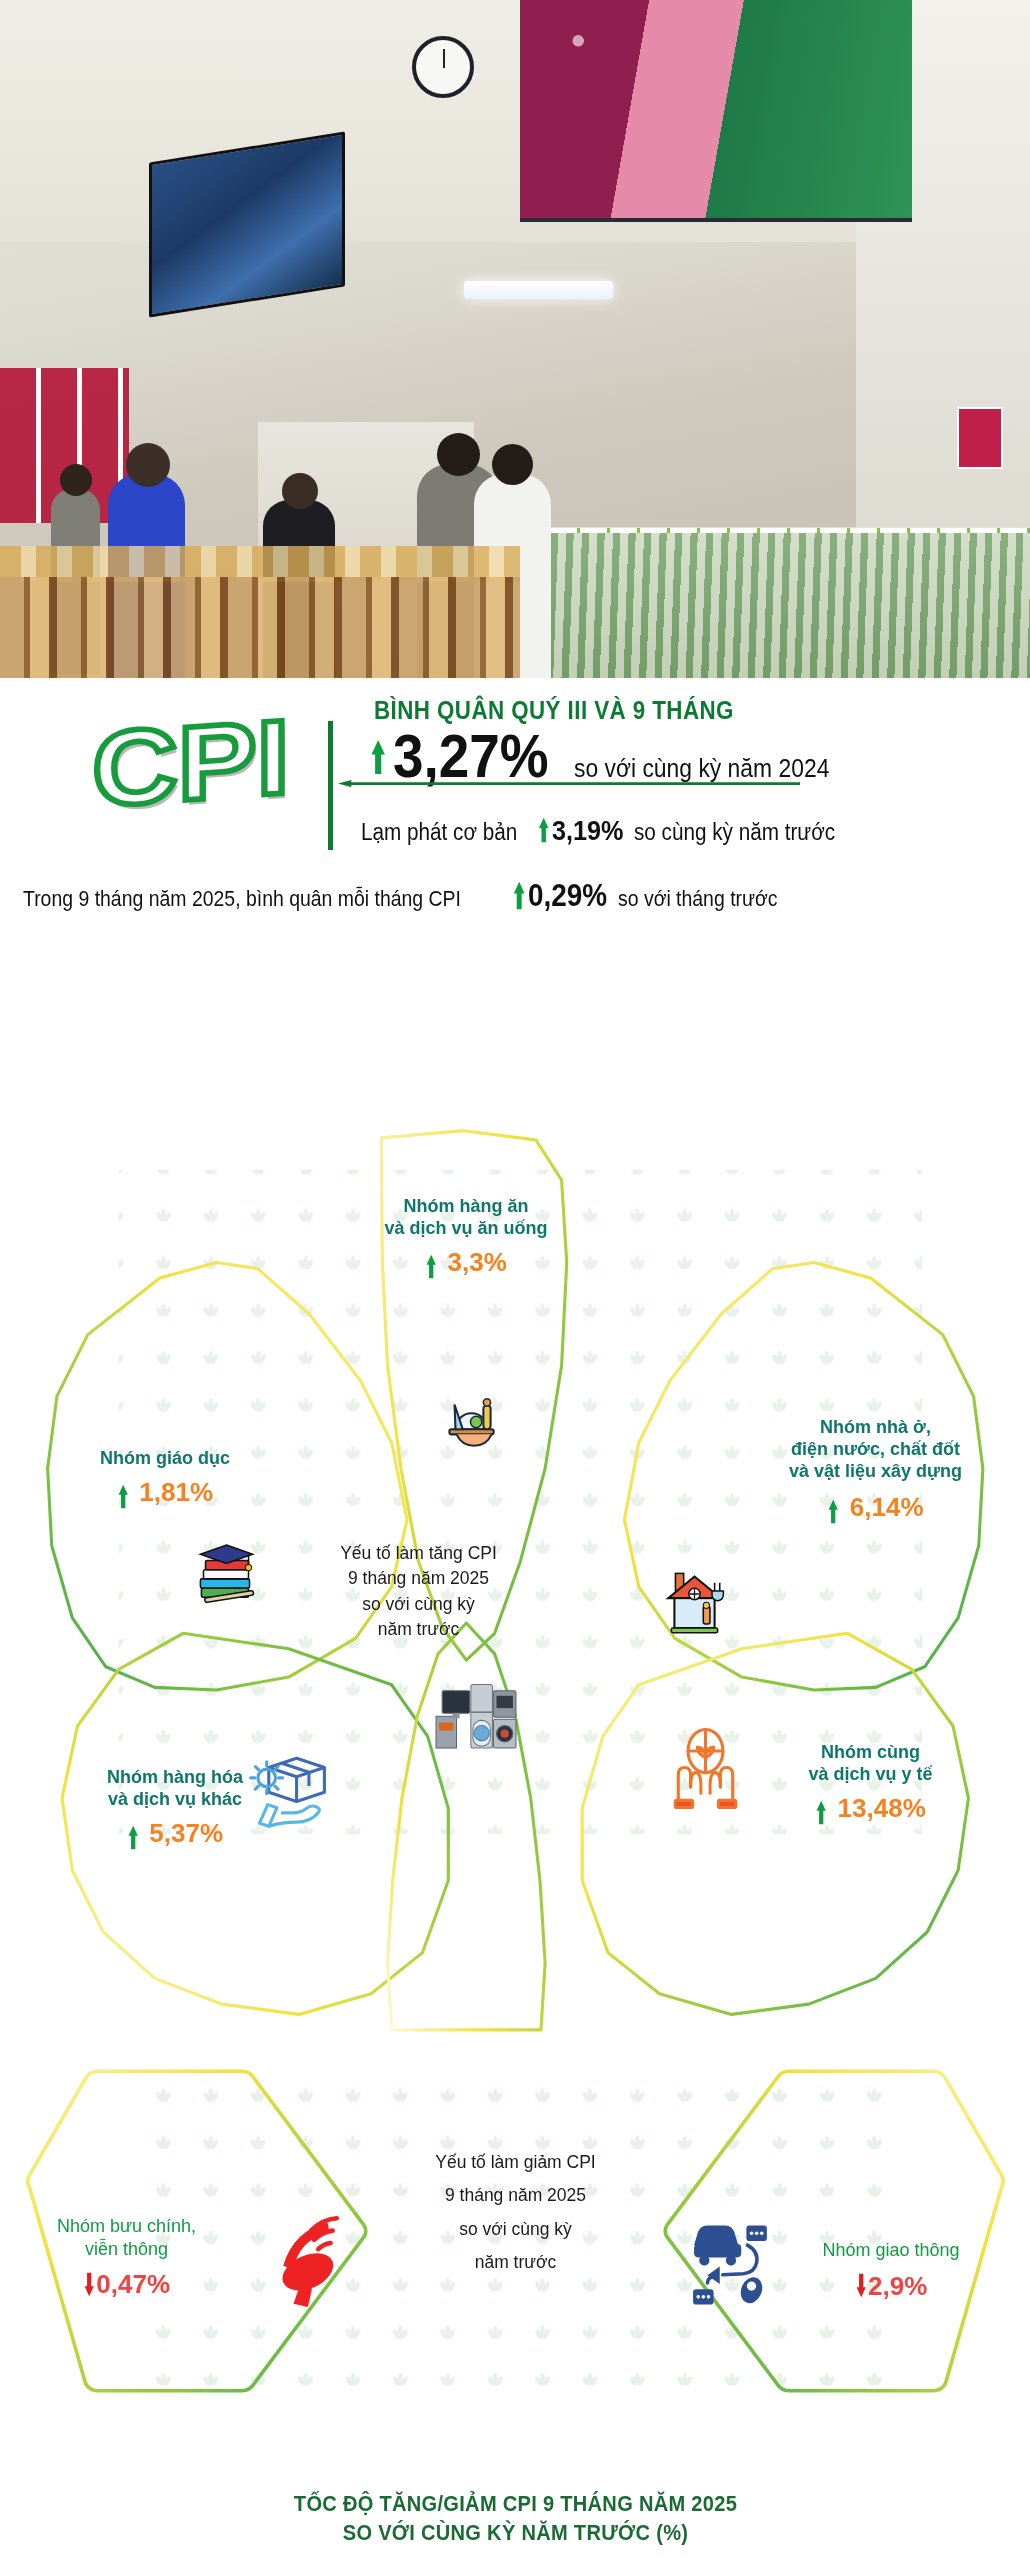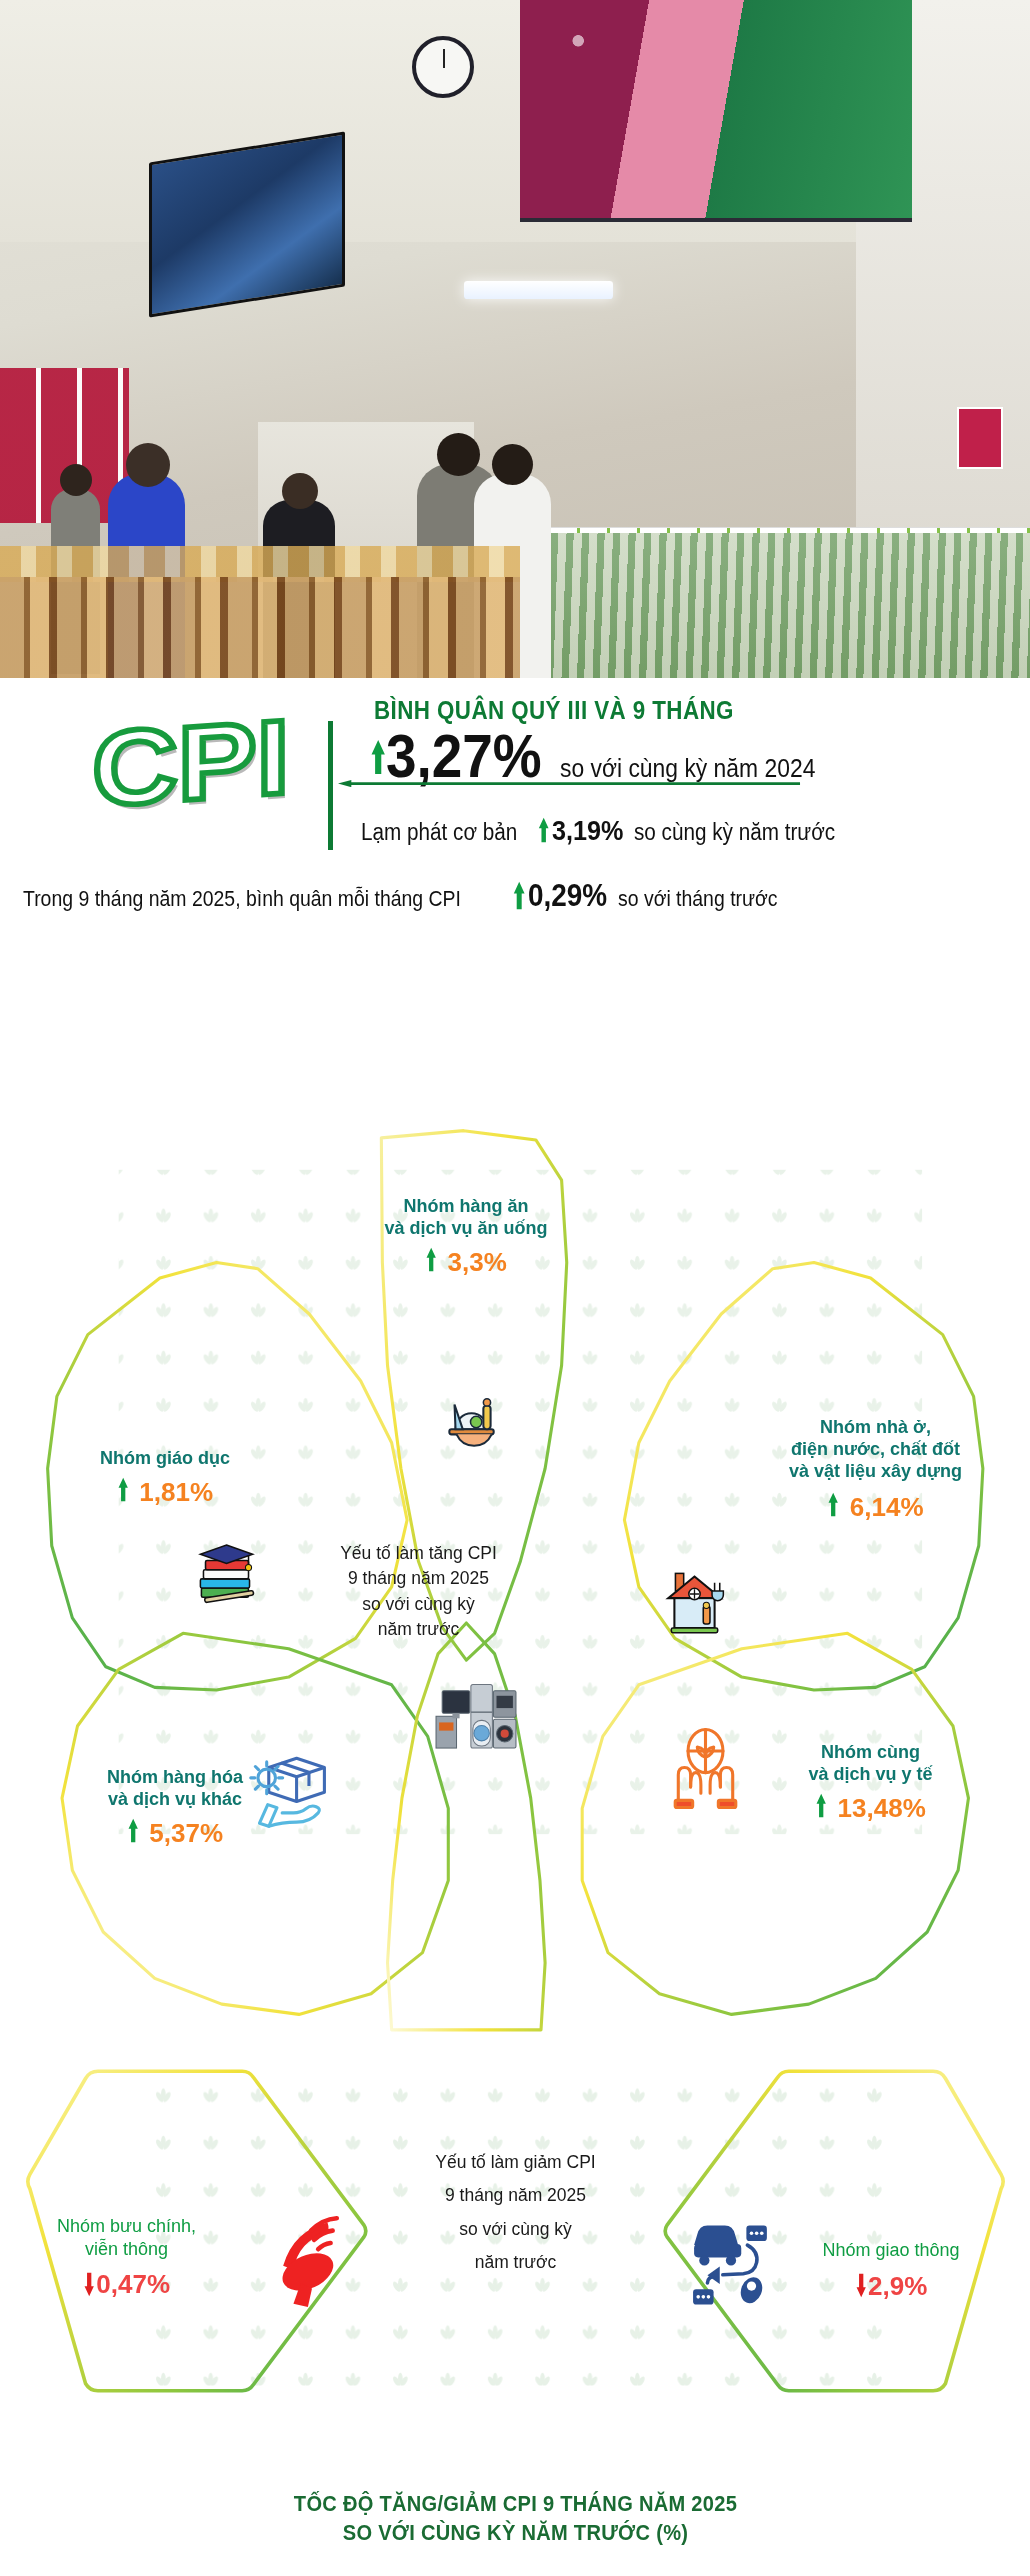--- a/index.html
+++ b/index.html
@@ -59,39 +59,39 @@
     opacity:.92}
   .photo .jars2{position:absolute;left:0;top:546px;width:520px;height:36px;
     background:repeating-linear-gradient(90deg,#d9ab55 0 20.6px,#f0d9a0 20.6px 36px);opacity:.8}
 
   
   .cpi-block{position:absolute;left:0;top:685px;width:1031px;height:170px}
   .cpi-logo{position:absolute;left:90px;top:15.5px;width:206px;height:139px}
   .cpi-logo svg{width:100%;height:100%}
   .cpi-title{position:absolute;left:374px;top:10.3px;font-size:26px;font-weight:bold;
     letter-spacing:0.5px;color:#0d7a34;transform:scaleX(.86);transform-origin:left center}
-  .cpi-main{position:absolute;left:371px;top:41px;display:flex;align-items:baseline;gap:1px}
+  .cpi-main{position:absolute;left:371px;top:41px;display:flex;align-items:baseline;gap:8px}
   .cpi-main .arrowup{display:inline-block;width:14.4px;height:36px;position:relative;top:-2.1px}
   .cpi-pct{font-size:61px;font-weight:bold;color:#111;transform:scaleX(.9);transform-origin:left bottom;line-height:1}
   .cpi-sub{font-size:26px;color:#111;transform:scaleX(.88);transform-origin:left bottom;white-space:nowrap}
   .cpi-arrowline{position:absolute;left:337px;top:95px;width:464px;height:7.2px}
   .cpi-vbar{position:absolute;left:328px;top:36px;width:4.6px;height:129px;background:#0d7a34}
   .core-line{position:absolute;left:361px;top:129px;display:flex;align-items:baseline;gap:2.1px;white-space:nowrap}
   .core-line .t{font-size:23px;color:#111;transform:scaleX(.9);transform-origin:left bottom}
   .core-line .v{font-size:28px;font-weight:bold;color:#111;transform:scaleX(.9);transform-origin:left bottom}
   .month-line{position:absolute;left:23px;top:192px;display:flex;align-items:baseline;gap:2.1px;white-space:nowrap}
   .month-line .t{font-size:21.6px;color:#111;transform:scaleX(.9);transform-origin:left bottom}
   .month-line .v{font-size:31px;font-weight:bold;color:#111;transform:scaleX(.9);transform-origin:left bottom}
 
   
   .flower{position:absolute;left:0;top:1108px;width:1031px;height:927px}
   .flower svg.petals{position:absolute;left:0;top:0;width:1031px;height:927px}
   .petal-label{position:absolute;text-align:center;line-height:1.22}
   .petal-label .name{font-size:18px;color:#0f766e;font-weight:700;white-space:nowrap}
-  .petal-label .val{margin-top:7.2px;font-size:26px;font-weight:bold;color:#f58220;display:flex;align-items:flex-start;justify-content:center;gap:10px}
+  .petal-label .val{margin-top:7.2px;font-size:26px;font-weight:bold;color:#f58220;display:flex;align-items:flex-end;justify-content:center;gap:10px}
   .ctr-text{position:absolute;text-align:center;font-size:17.5px;line-height:1.45;color:#1a1a1a;white-space:nowrap}
 
   .icon-box{position:absolute}
 
   
   .decrease{position:absolute;left:0;top:2035px;width:830px;height:392px}
   .decrease svg.wings{position:absolute;left:0;top:0;width:1031px;height:392px}
   .dec-label{position:absolute;text-align:center;line-height:1.25}
   .dec-label .name{font-size:18px;color:#0f9d43}
   .dec-label .val{margin-top:8.2px;font-size:26px;font-weight:bold;color:#ef4444;display:flex;align-items:center;justify-content:center;gap:1px}

